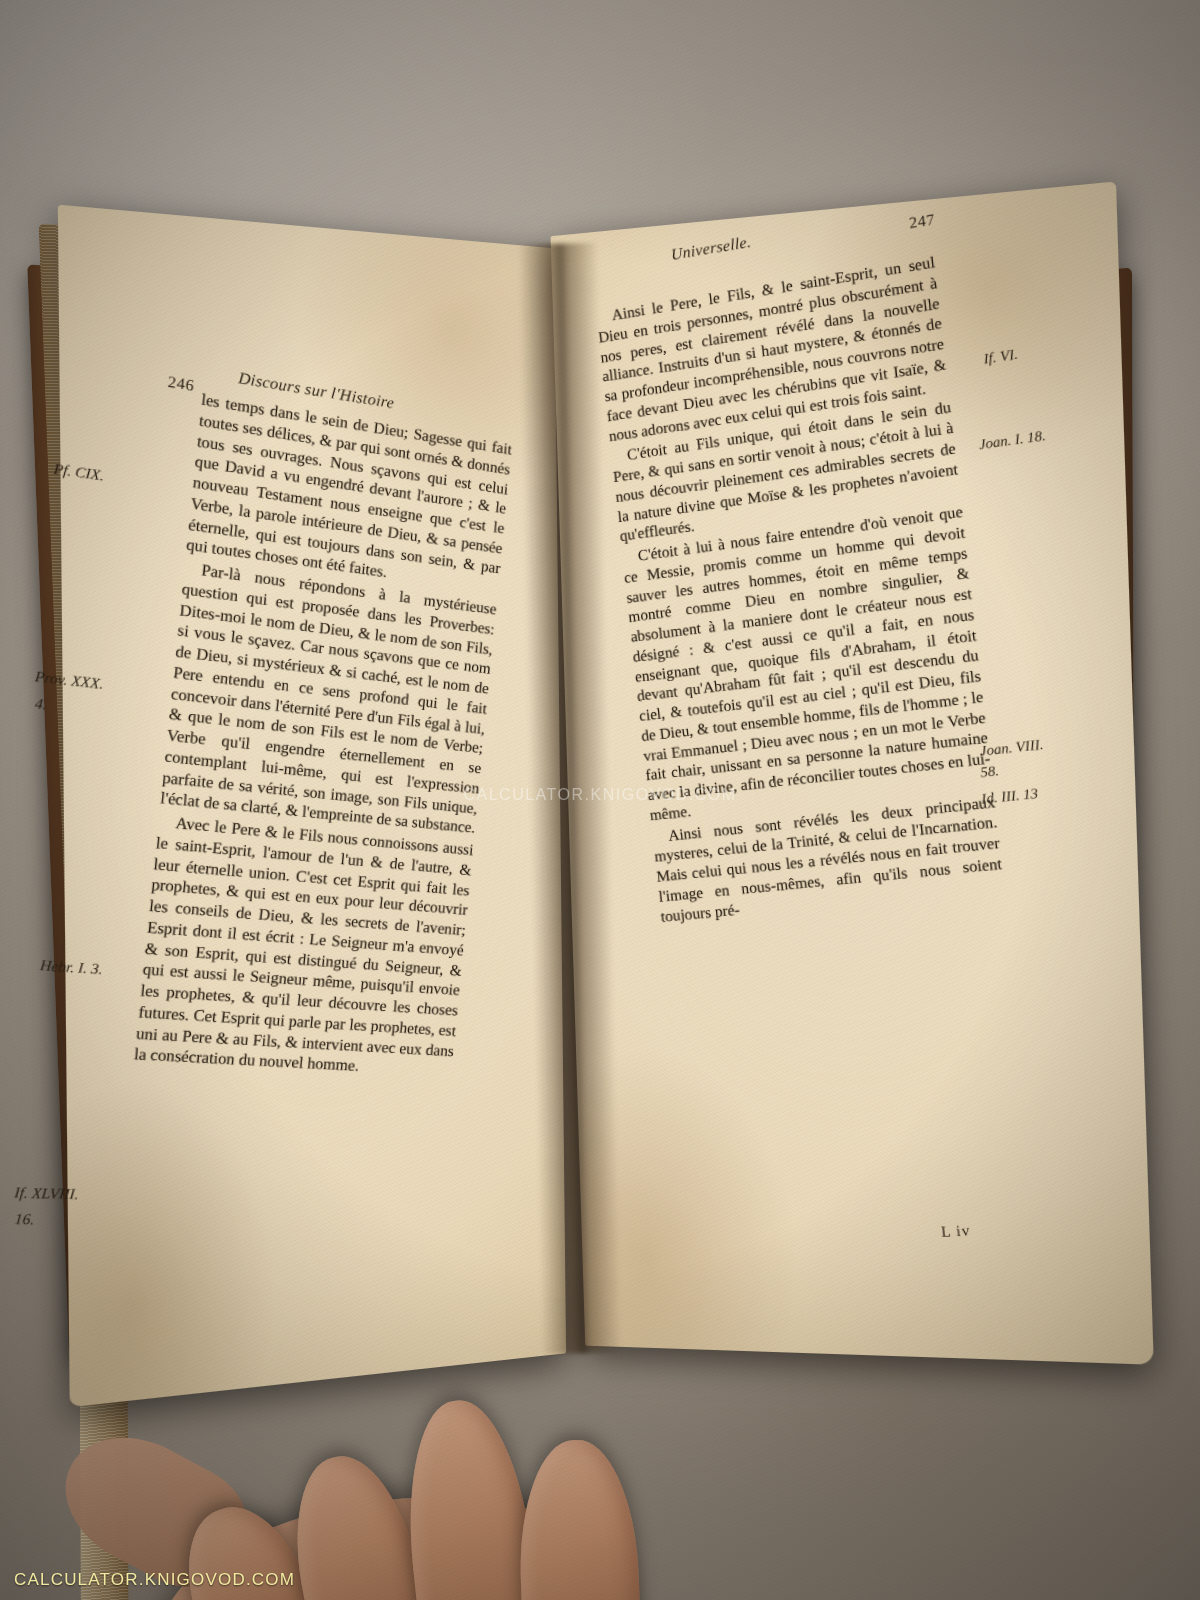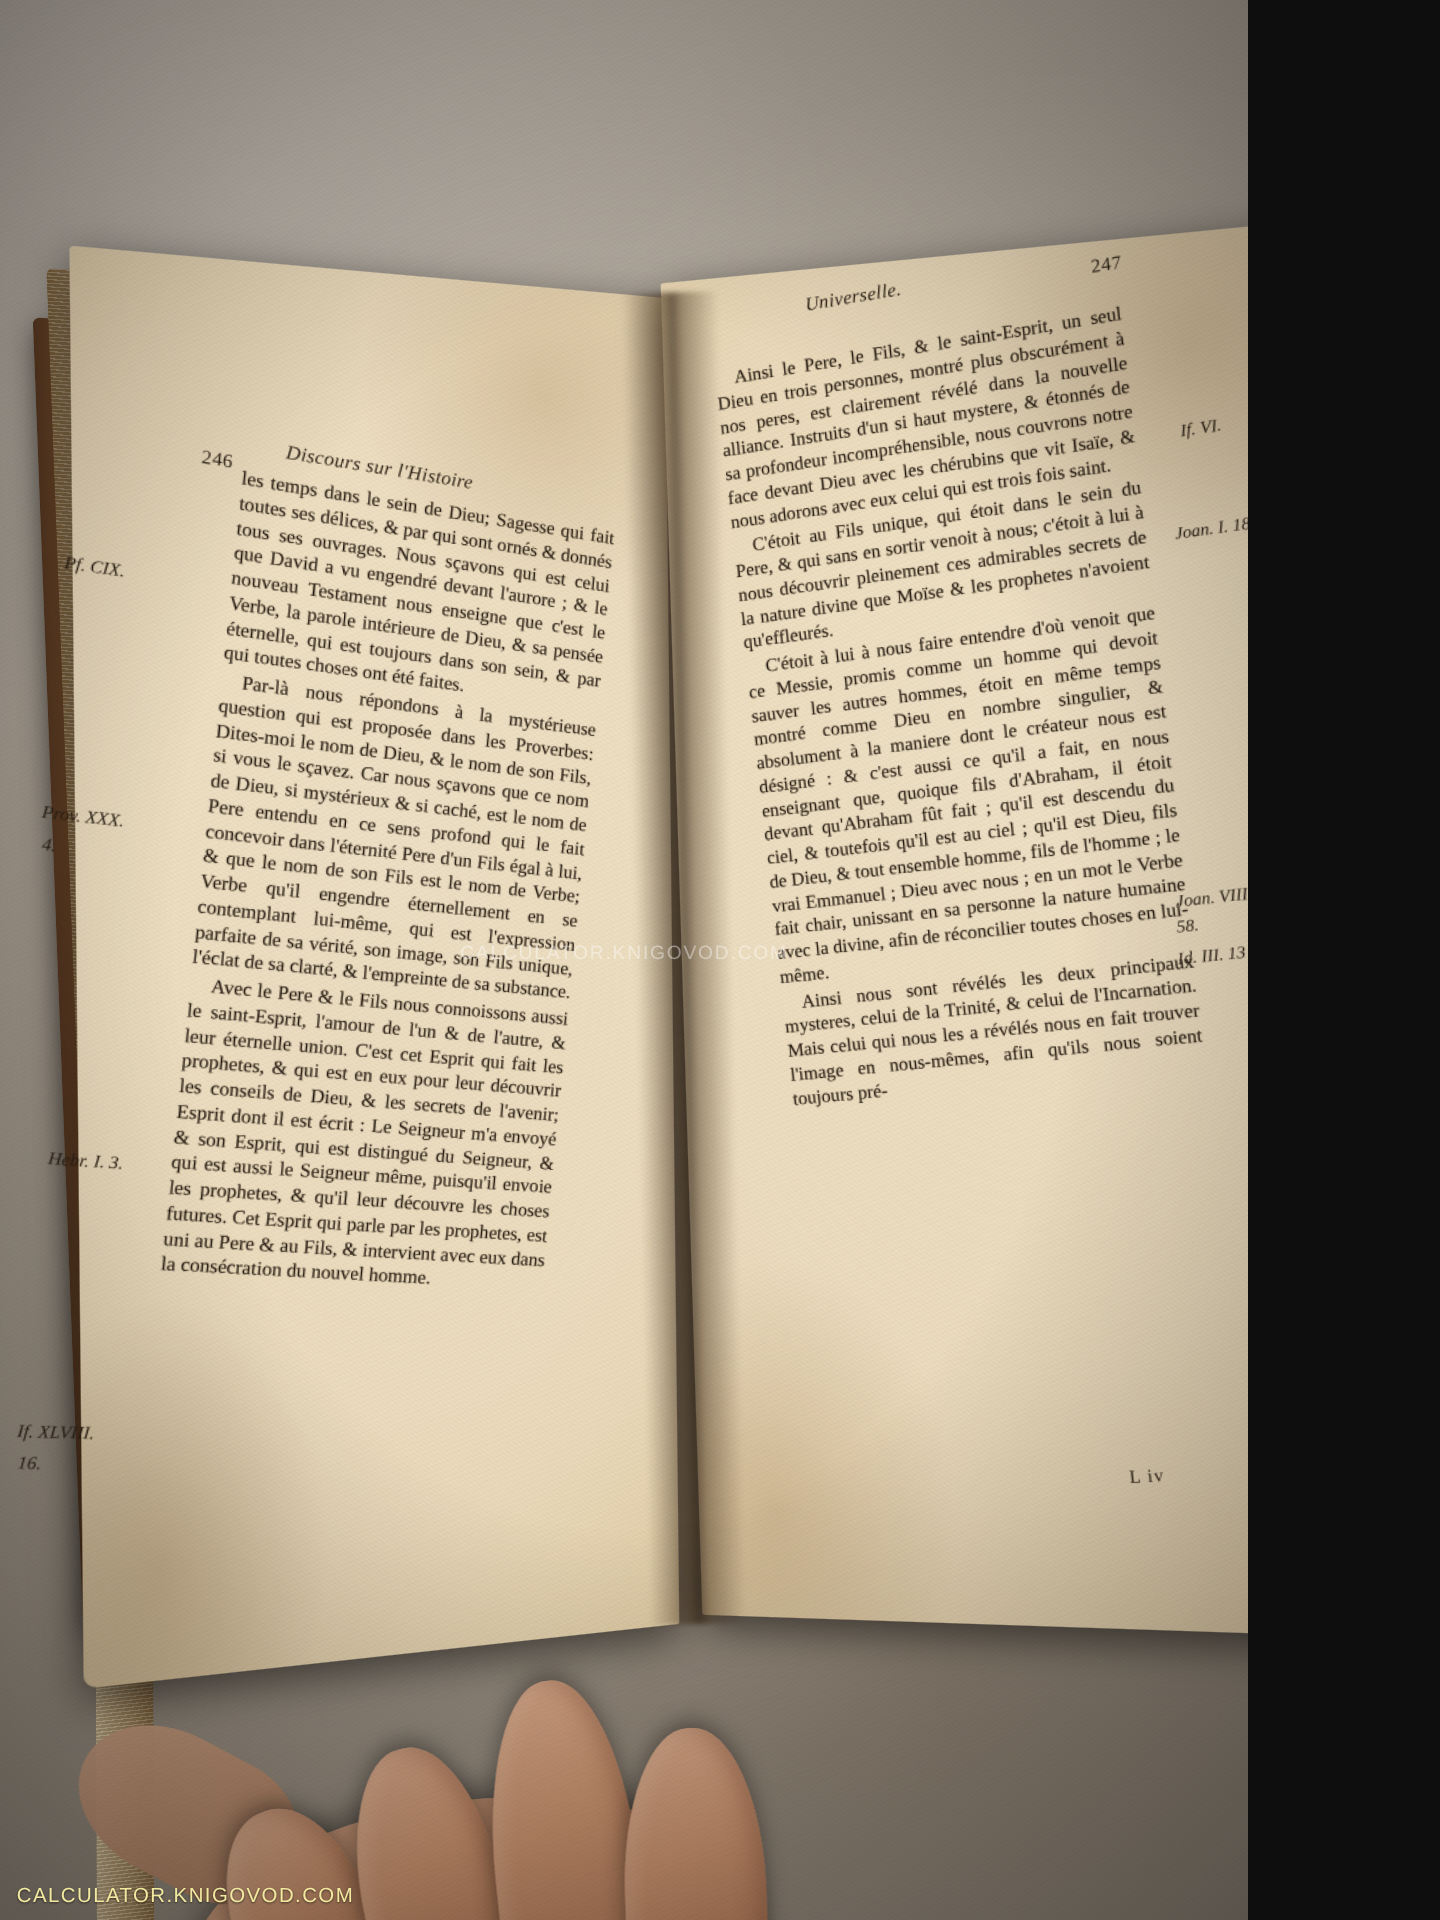--- a/index.html
+++ b/index.html
@@ -2,21 +2,21 @@
 <html><head>
 <meta charset="utf-8">
 <style>
   html, body {
     margin: 0;
     padding: 0;
     background: #0e0e0e;
   }
   #scene {
     position: relative;
-    width: 1040px;
+    width: 1200px;
     height: 1600px;
     overflow: hidden;
     font-family: "Liberation Serif", serif;
     
     background:
       radial-gradient(ellipse 700px 500px at 20% 10%, rgba(255,255,255,0.16), rgba(255,255,255,0) 70%),
       radial-gradient(ellipse 600px 420px at 85% 22%, rgba(255,250,240,0.14), rgba(0,0,0,0) 72%),
       radial-gradient(ellipse 500px 380px at 75% 88%, rgba(120,100,80,0.25), rgba(0,0,0,0) 70%),
       radial-gradient(ellipse 800px 600px at 45% 55%, rgba(90,78,66,0.18), rgba(0,0,0,0) 75%),
       linear-gradient(160deg, #b5ada2 0%, #a89e92 35%, #9b9184 60%, #8e8477 100%);

